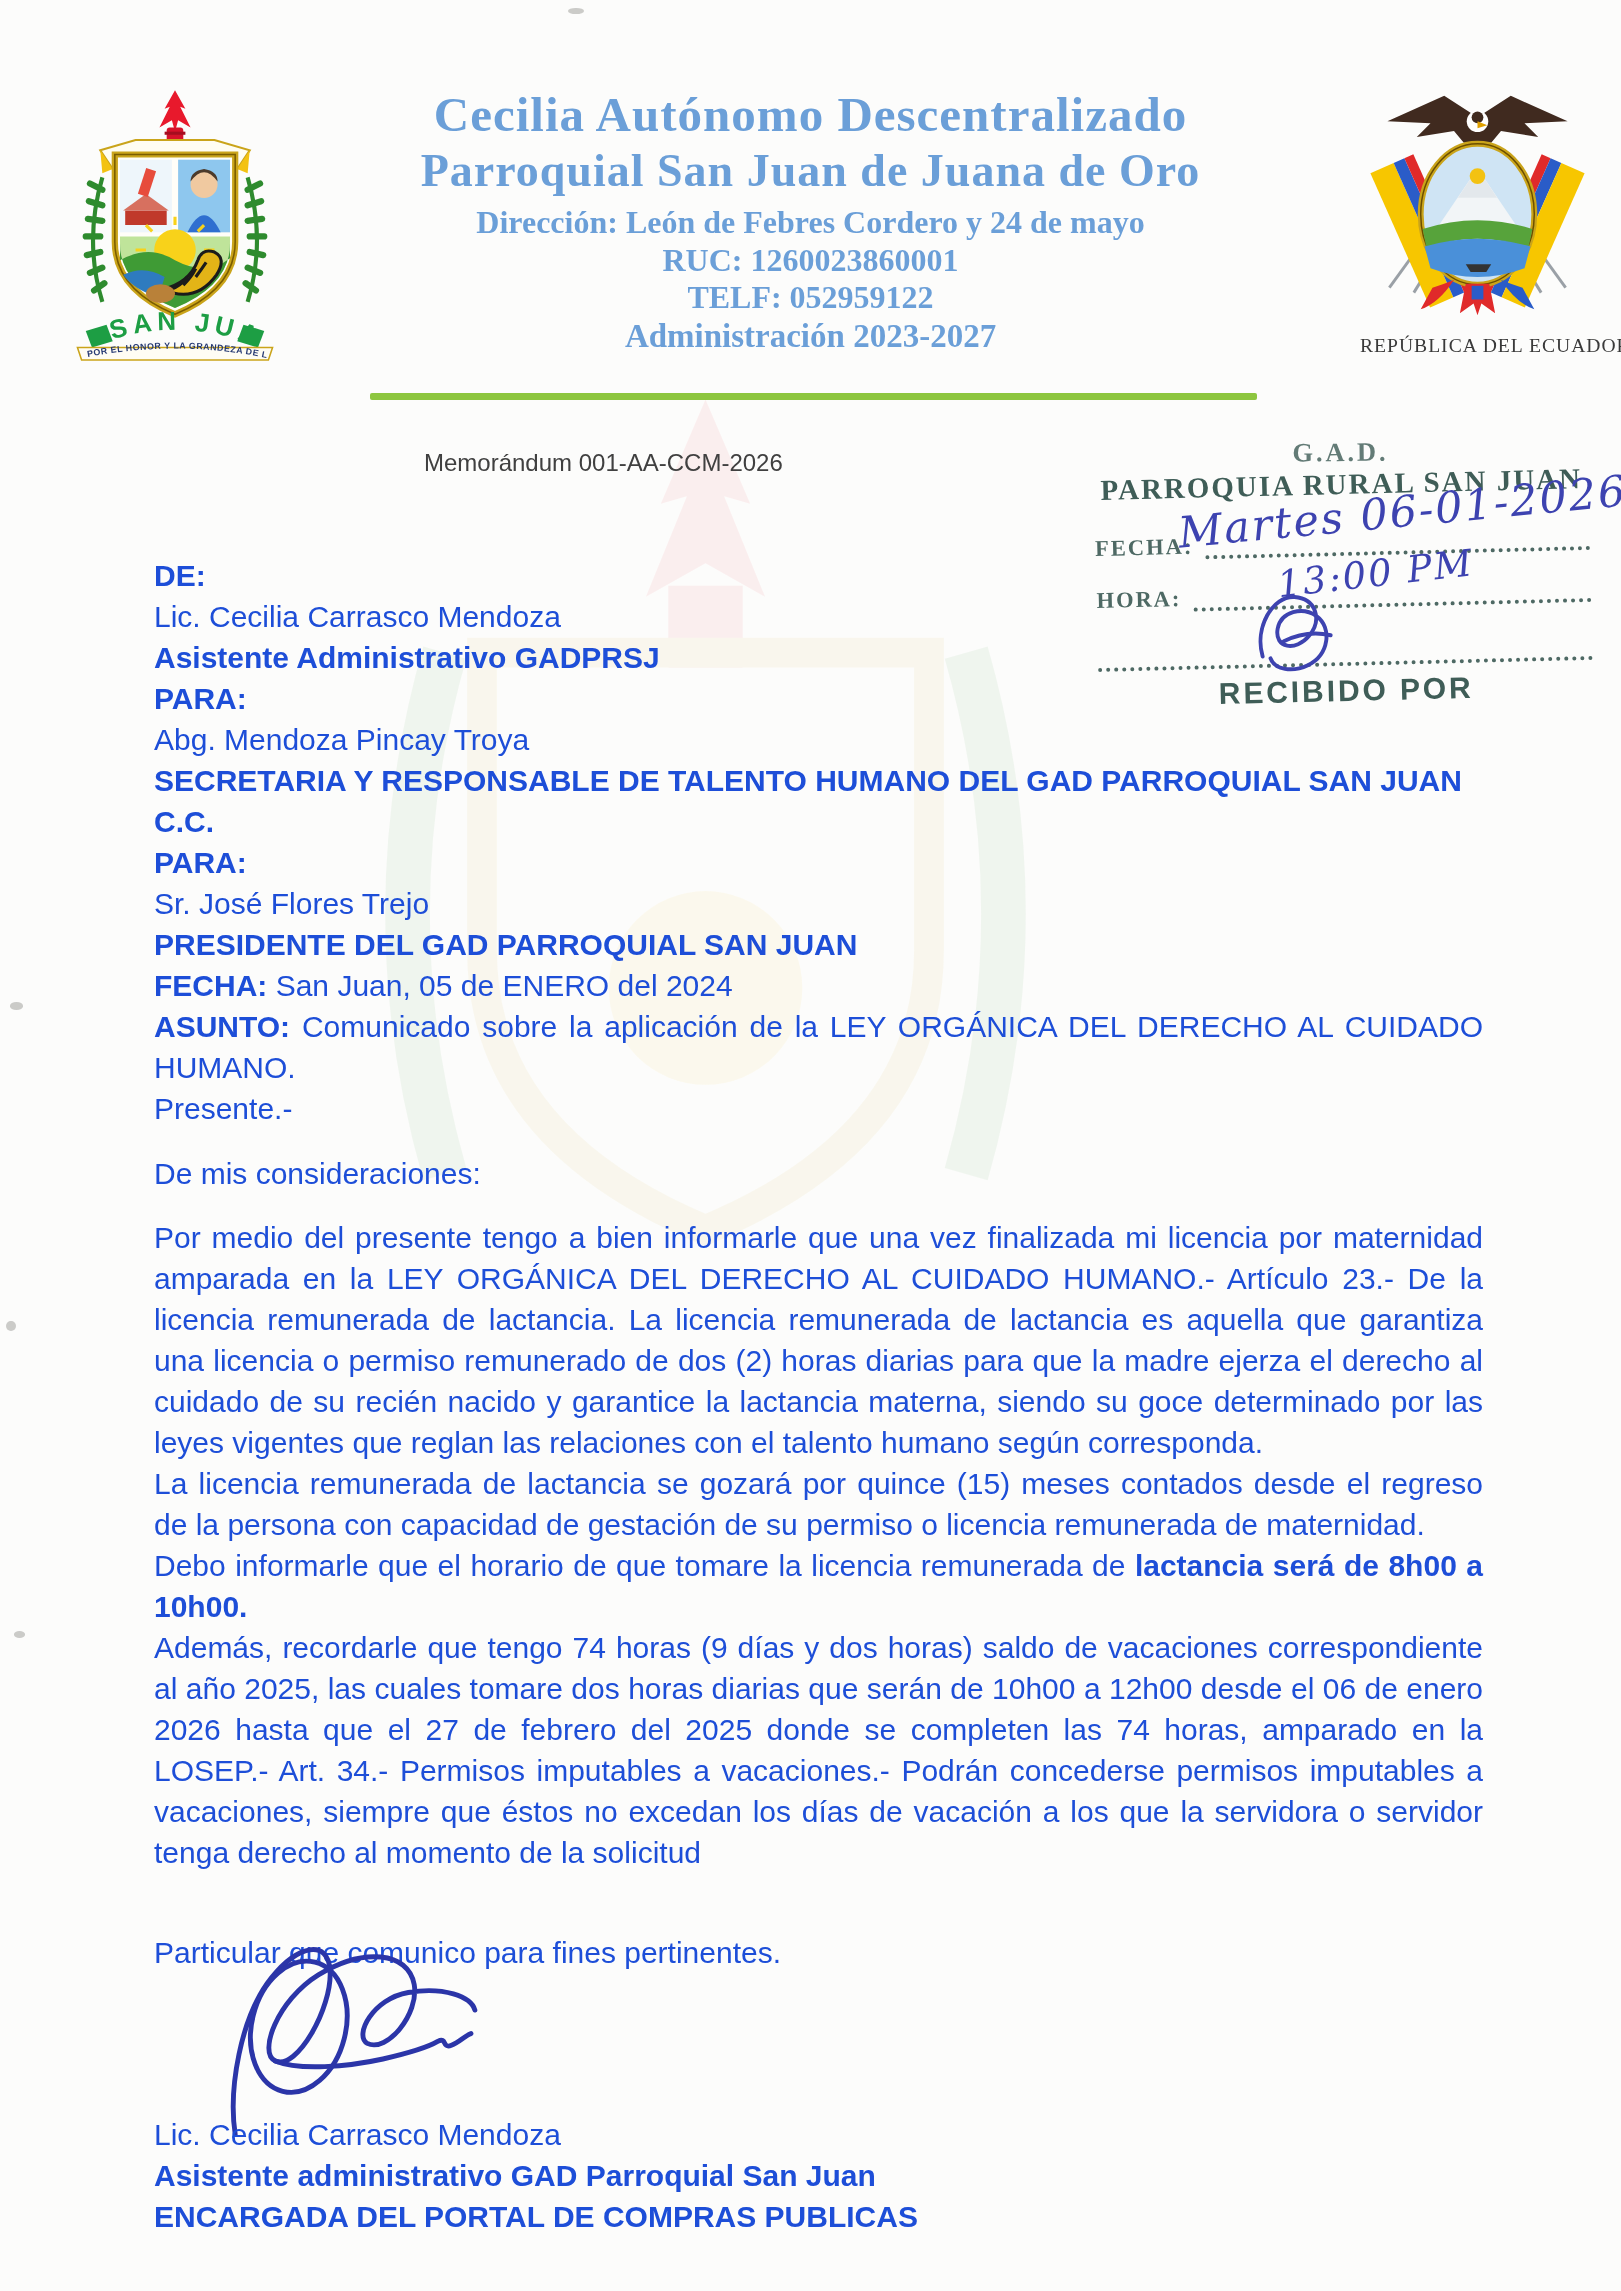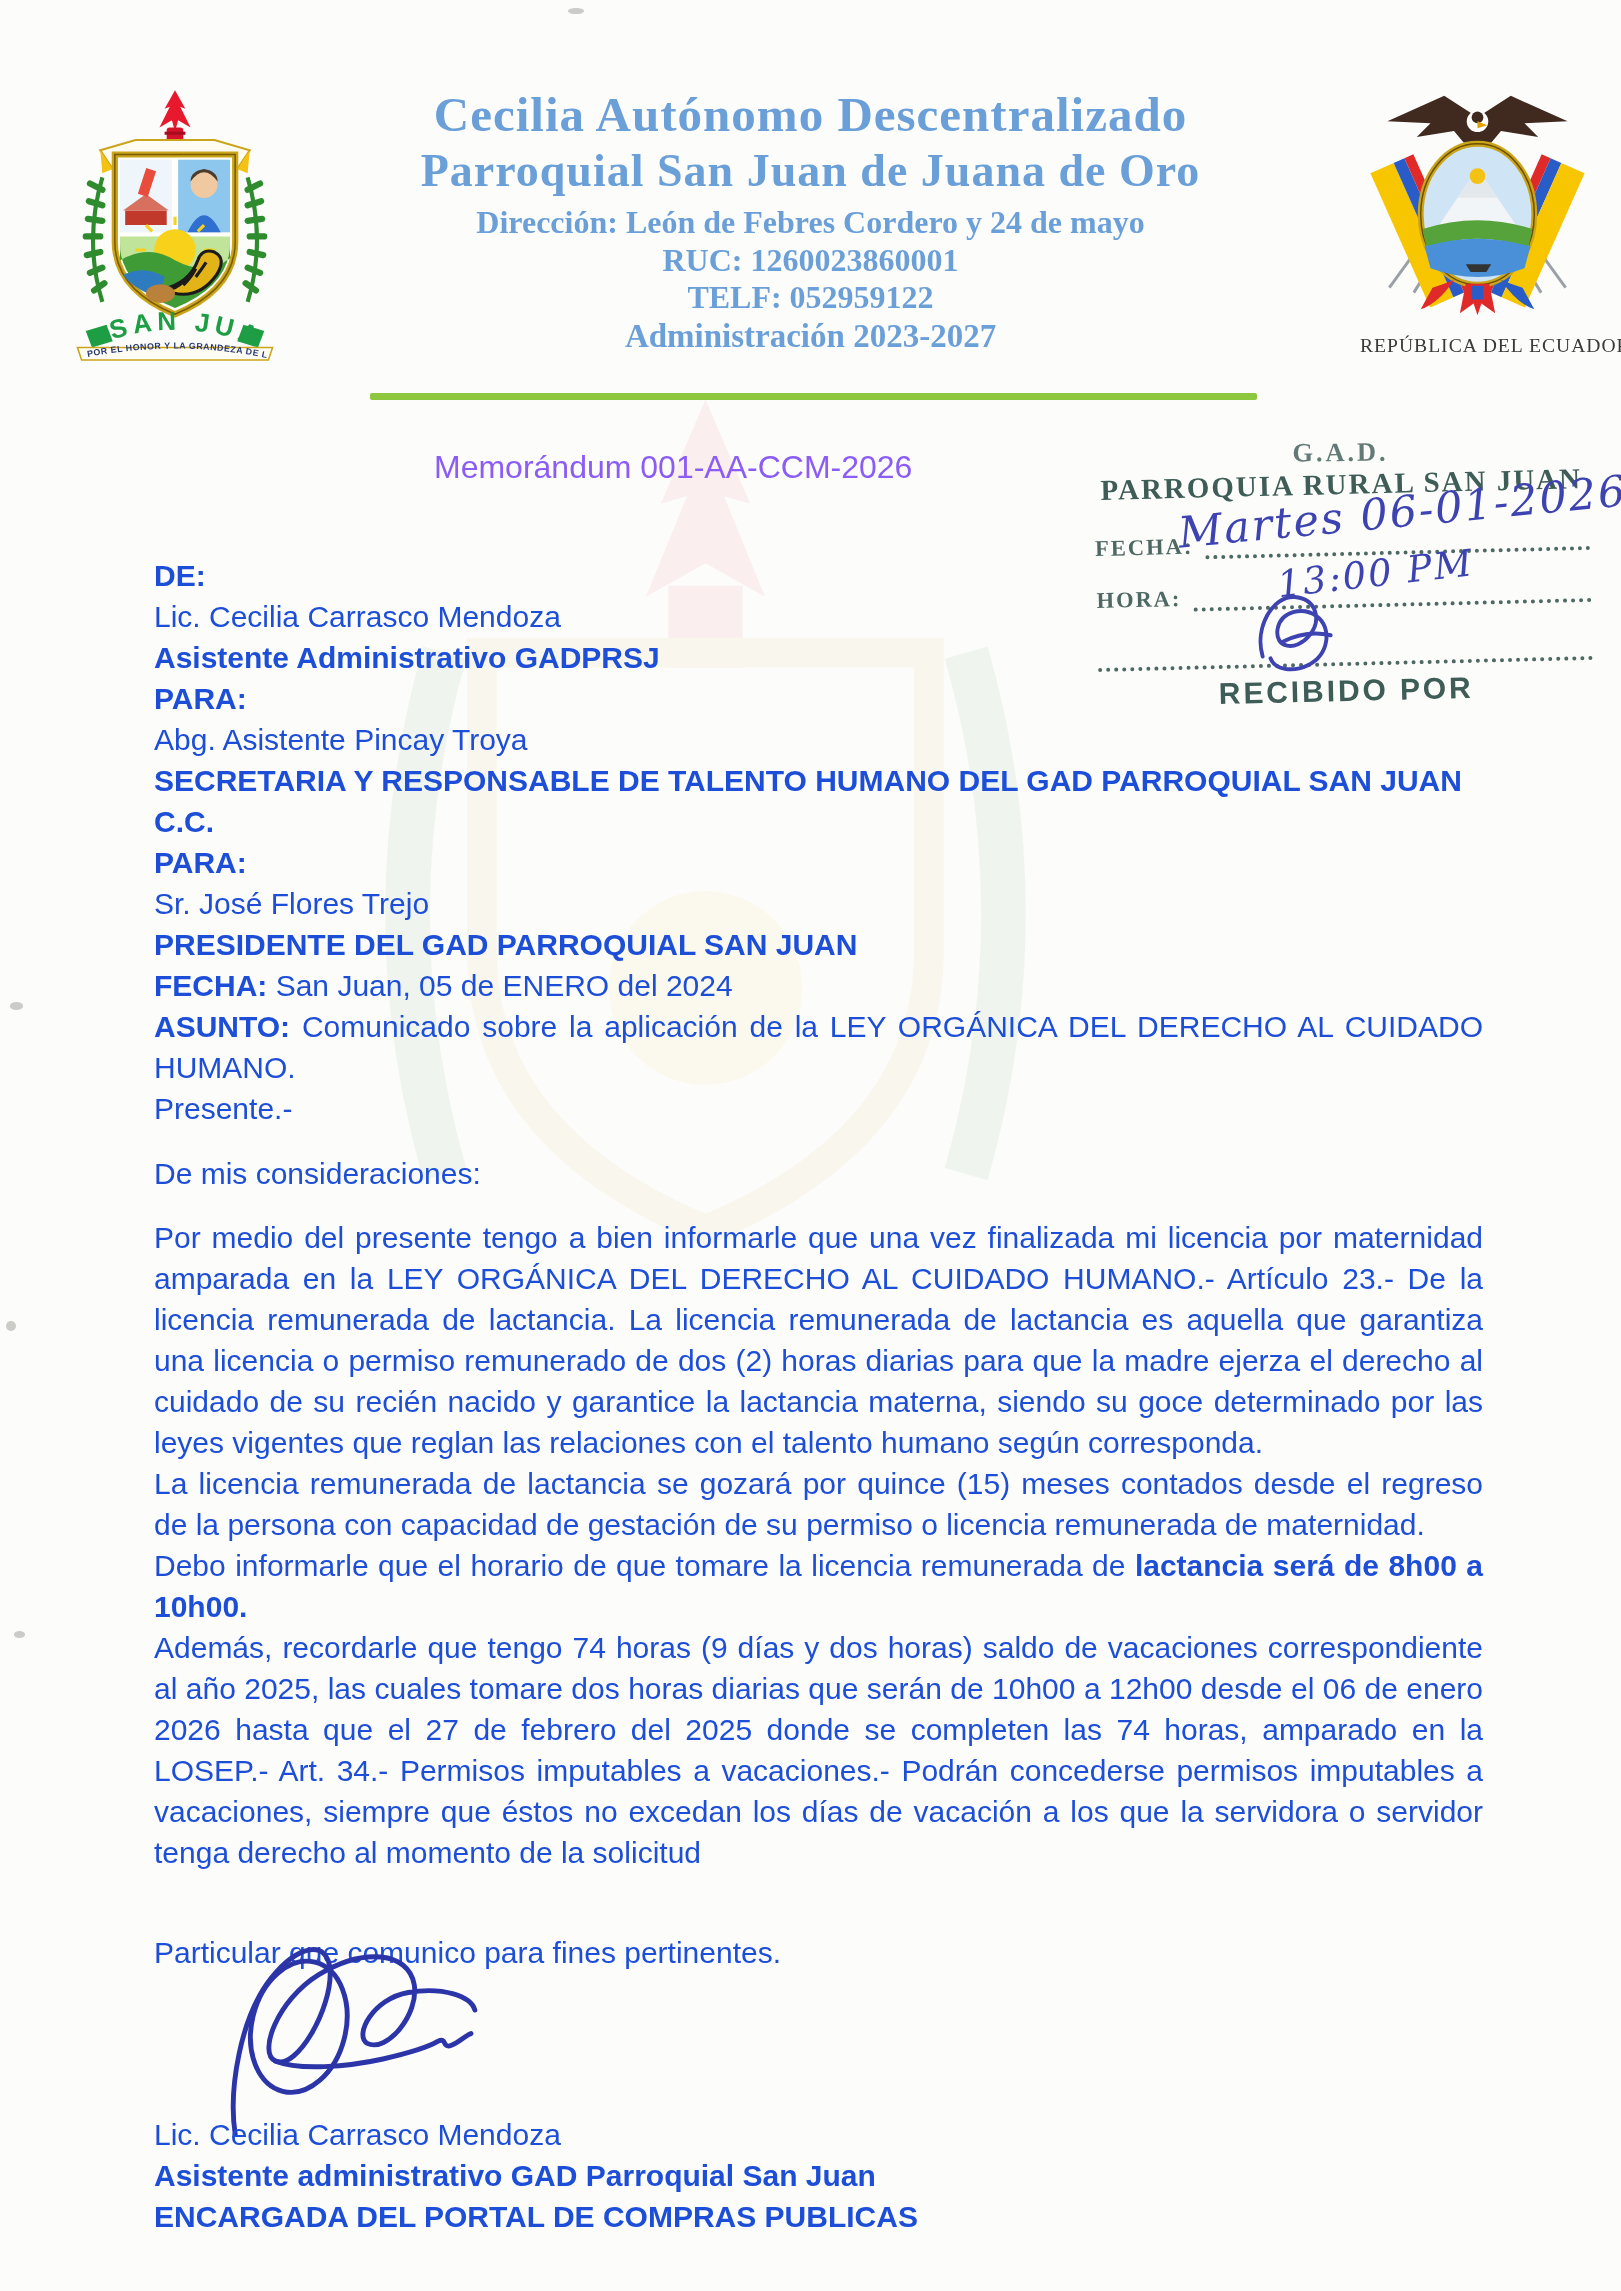--- a/index.html
+++ b/index.html
@@ -34,22 +34,22 @@
   .seal-left{left:71px;top:86px;width:208px;}
   .seal-right{left:1360px;top:82px;width:235px;text-align:center;}
   .seal-right-caption{
     margin-top:3.9px;font-family:"Liberation Serif", serif;
     font-size:19.6px;color:#3a3a3a;letter-spacing:1px;white-space:nowrap;
   }
   
   .watermark{position:absolute;left:333px;top:392px;width:745px;opacity:0.055;pointer-events:none;}
   
   .memo-ref{
-    position:absolute;left:434px;top:449px;
-    font-size:32px;color:#8b5cf6;letter-spacing:0px;
+    position:absolute;left:424px;top:449px;
+    font-size:24px;color:#404040;letter-spacing:0px;
   }
   
   .stamp{
     position:absolute;left:1096px;top:437px;width:495px;height:284px;
     color:#30504a;transform:rotate(-1.4deg);
     font-family:"Liberation Serif", serif;
   }
   .stamp .org1{
     text-align:center;font-size:26.5px;font-weight:bold;letter-spacing:2.9px;
     opacity:.75;transform:rotate(.8deg);
@@ -239,21 +239,21 @@
       <path d="M18,70 C10,40 30,8 52,10 C74,12 80,34 66,50 C52,66 30,62 34,42 C38,24 60,20 74,30 C90,42 86,70 64,80 C48,87 30,84 26,72" fill="none" stroke="#3d43b0" stroke-width="4" stroke-linecap="round"></path>
       <path d="M40,55 C55,48 72,46 88,50" fill="none" stroke="#3d43b0" stroke-width="4" stroke-linecap="round"></path>
     </svg>
   </div>
 
   <div class="letter">
     <p class="b">DE:</p>
     <p>Lic. Cecilia Carrasco Mendoza</p>
     <p class="b">Asistente Administrativo GADPRSJ</p>
     <p class="b">PARA:</p>
-    <p>Abg. Asistente Pincay Troya</p>
+    <p>Abg. Mendoza Pincay Troya</p>
     <p class="b">SECRETARIA Y RESPONSABLE DE TALENTO HUMANO DEL GAD PARROQUIAL SAN JUAN</p>
     <p class="b">C.C.</p>
     <p class="b">PARA:</p>
     <p>Sr. José Flores Trejo</p>
     <p class="b">PRESIDENTE DEL GAD PARROQUIAL SAN JUAN</p>
     <p><span class="b">FECHA:</span><span> San Juan, 05 de ENERO del 2024</span></p>
     <p class="just"><span class="b">ASUNTO:</span><span> Comunicado sobre la aplicación de la LEY ORGÁNICA DEL DERECHO AL CUIDADO HUMANO.</span></p>
     <p>Presente.-</p>
     <div class="sp24"></div>
     <p>De mis consideraciones:</p>

